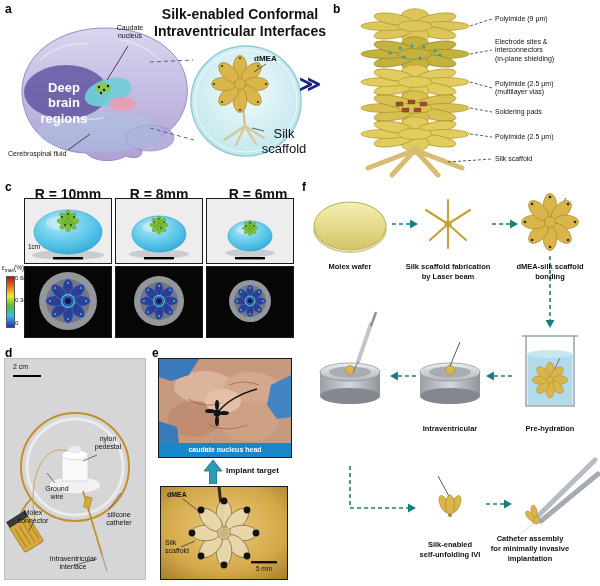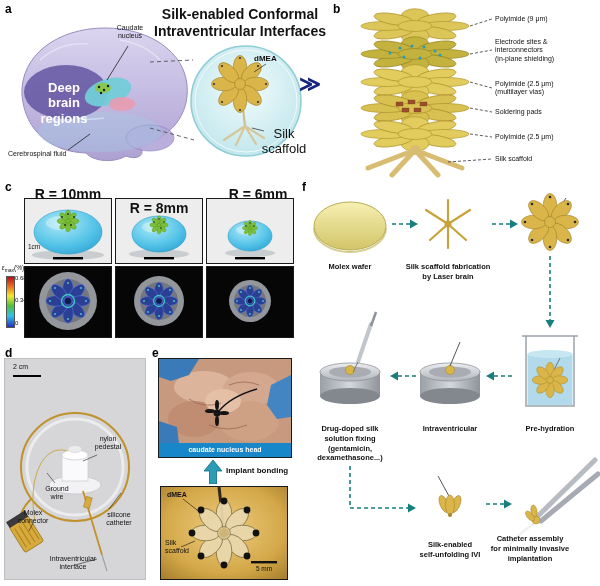--- a/index.html
+++ b/index.html
@@ -174,21 +174,21 @@
     <div class="ann ml" style="left:165px;top:80px;width:103px">Polyimide (2.5 μm)
 (multilayer vias)</div>
     <div class="ann ml" style="left:165px;top:108px;width:103px">Soldering pads</div>
     <div class="ann ml" style="left:165px;top:133px;width:103px">Polyimide (2.5 μm)</div>
     <div class="ann ml" style="left:165px;top:155px;width:103px">Silk scaffold</div>
   </section>
 
   <section class="panel" id="panel-c" style="left:0;top:180px;width:298px;height:166px">
     <div class="plabel" style="left:5px;top:0">c</div>
     <div class="hdr" style="left:24px;top:7px;width:88px">R = 10mm</div>
-    <div class="hdr" style="left:115px;top:21px;width:88px">R = 8mm</div>
+    <div class="hdr" style="left:115px;top:7px;width:88px">R = 8mm</div>
     <div class="hdr" style="left:214px;top:7px;width:88px">R = 6mm</div>
 
     <div class="imgbox" style="left:24px;top:18px;width:86px;height:64px">
       <svg width="86" height="64">
         <ellipse cx="43" cy="56" rx="36" ry="5" fill="#b9bfc2" opacity="0.7"></ellipse>
         <ellipse cx="43" cy="33" rx="34" ry="22" fill="url(#gDome)" stroke="#2a9cc8" stroke-width="0.6"></ellipse>
         <ellipse cx="35" cy="24" rx="14" ry="7" fill="#ffffff" opacity="0.35"></ellipse>
         <use href="#fl8" transform="translate(43,22) scale(0.38)" fill="#7cbf3a" stroke="#4a8a1a" stroke-width="1"></use>
         <g fill="#222">
             <circle cx="43" cy="15" r="0.9"></circle>
@@ -360,21 +360,21 @@
             <ellipse cx="58" cy="62" rx="2" ry="5"></ellipse>
             <ellipse cx="65" cy="54" rx="5" ry="2"></ellipse>
           </g>
         <rect x="0" y="84" width="132" height="14" fill="#1787c9"></rect>
       </svg>
       <div class="ann b c w" style="left:0;top:87px;width:132px">caudate nucleus head</div>
     </div>
     <svg class="abs" style="left:54px;top:114px" width="18" height="24">
       <polygon points="9,0 18,11 12.5,11 12.5,24 5.5,24 5.5,11 0,11" fill="#2a9db5" stroke="#14697e" stroke-width="0.8"></polygon>
     </svg>
-    <div class="ann b" style="left:76px;top:120px;font-size:8px">Implant bonding</div>
+    <div class="ann b" style="left:76px;top:120px;font-size:8px">Implant target</div>
     <div class="photo" style="left:10px;top:140px;width:126px;height:92px">
       <svg width="126" height="92">
         <rect width="126" height="92" fill="url(#gAmber)"></rect>
         <path d="M63,44 L58,0" stroke="#32281a" stroke-width="3"></path>
         <use href="#fl8" transform="translate(63,46) scale(1.15)" fill="#e9d8ad" stroke="#6a5a30" stroke-width="0.6" opacity="0.95"></use>
         <g fill="#121212">
             <circle cx="63" cy="14" r="3.4"></circle>
             <circle cx="86" cy="23" r="3.4"></circle>
             <circle cx="95" cy="46" r="3.4"></circle>
             <circle cx="86" cy="69" r="3.4"></circle>
@@ -483,25 +483,23 @@
         <g fill="#d9b54a" stroke="#a8862c" stroke-width="0.5">
           <circle cx="238" cy="342" r="4"></circle>
           <ellipse cx="232" cy="338" rx="3" ry="6" transform="rotate(-40 232 338)"></ellipse>
           <ellipse cx="236" cy="333" rx="3" ry="6" transform="rotate(-10 236 333)"></ellipse>
         </g>
       </g>
     </svg>
     <div class="plabel" style="left:4px;top:2px">f</div>
     <div class="flabel" style="left:8px;top:84px;width:88px">Molex wafer</div>
     <div class="flabel" style="left:98px;top:84px;width:104px">Silk scaffold fabrication
-by Laser brain</div>
-    <div class="flabel" style="left:2px;top:246px;width:100px">Drug-doped silk
-solution fixing
-(gentamicin,
-dexamethasone...)</div>
+by Laser beam</div>
+    <div class="flabel" style="left:202px;top:84px;width:100px">dMEA-silk scaffold
+bonding</div>
     <div class="flabel" style="left:100px;top:246px;width:104px">Intraventricular</div>
     <div class="flabel" style="left:202px;top:246px;width:100px">Pre-hydration</div>
     <div class="flabel" style="left:94px;top:362px;width:116px">Silk-enabled
 self-unfolding IVI</div>
     <div class="flabel" style="left:180px;top:356px;width:104px">Catheter assembly
 for minimally invasive
 implantation</div>
   </section>
 
 </div>

